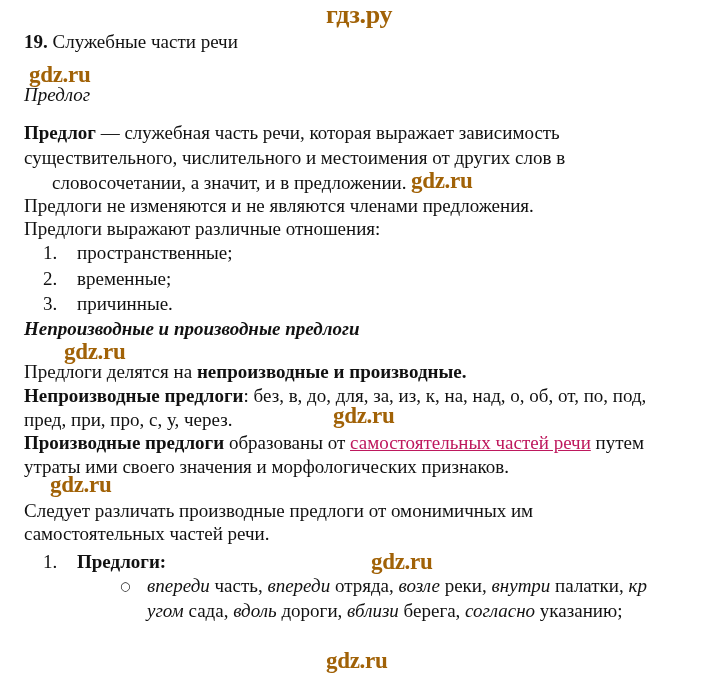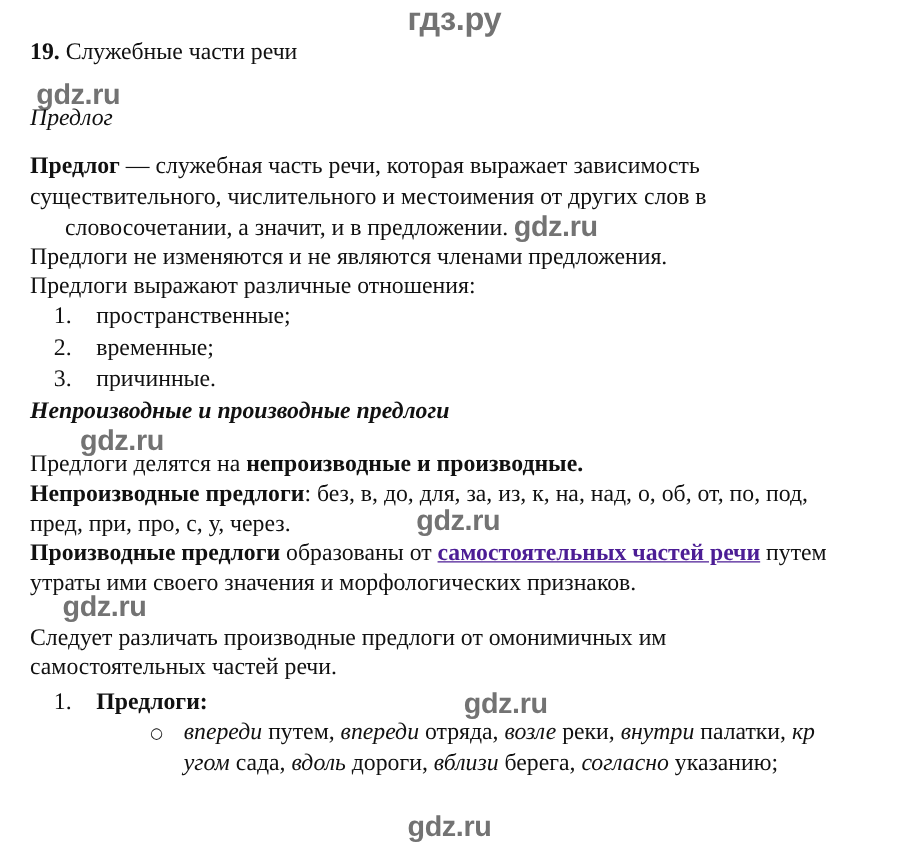--- a/index.html
+++ b/index.html
@@ -1,24 +1,24 @@
 <!DOCTYPE html>
 <html><head>
 <meta charset="utf-8">
 <style>
   html, body { margin: 0; padding: 0; background: #ffffff; }
   body { width: 720px; height: 680px; position: relative; overflow: hidden;
          font-family: "Liberation Serif", serif; color: #111; font-size: 19px; }
-  .wm { position: absolute; font-family: Liberation Sans, sans-serif; font-weight: bold;
-        font-size: 23px; color: #737373; letter-spacing: -0.3px; }
+  .wm { position: absolute; font-family: Liberation Serif, serif; font-weight: bold;
+        font-size: 23px; color: #a16207; letter-spacing: -0.3px; }
   .line { position: absolute; left: 24px; white-space: nowrap; line-height: 24px; }
   .b { font-weight: bold; }
   .i { font-style: italic; }
   .bi { font-weight: bold; font-style: italic; }
-  a.link { color: #4c1d95; text-decoration: underline; font-weight: bold; }
+  a.link { color: #be185d; text-decoration: underline; }
   .num { display: inline-block; width: 34px; text-align: left; }
   .bullet { position: absolute; font-size: 12px; font-family: "DejaVu Sans", sans-serif; }
 </style>
 </head>
 <body>
 
 <div class="wm" style="left:326px; top:0px; font-size:26px;">гдз.ру</div>
 
 <div class="line" style="top:30px;">
   <span class="b">19.</span>
@@ -53,16 +53,16 @@
 <div class="line" style="top:455px;">утраты ими своего значения и морфологических признаков.</div>
 <div class="wm" style="left:50px; top:472px;">gdz.ru</div>
 
 <div class="line" style="top:499px;">Следует различать производные предлоги от омонимичных им</div>
 <div class="line" style="top:522px;">самостоятельных частей речи.</div>
 
 <div class="line" style="top:550px; left:43px;"><span class="num">1.</span><span class="b">Предлоги:</span></div>
 <div class="wm" style="left:371px; top:549px;">gdz.ru</div>
 
 <div class="bullet" style="left:120px; top:579px;">○</div>
-<div class="line" style="top:574px; left:147px;" id="ex1"><span class="i">впереди</span><span> путем, </span><span class="i">впереди</span><span> отряда, </span><span class="i">возле</span><span> реки, </span><span class="i">внутри</span><span> палатки, </span><span class="i">кр</span></div>
+<div class="line" style="top:574px; left:147px;" id="ex1"><span class="i">впереди</span><span> часть, </span><span class="i">впереди</span><span> отряда, </span><span class="i">возле</span><span> реки, </span><span class="i">внутри</span><span> палатки, </span><span class="i">кр</span></div>
 <div class="line" style="top:599px; left:147px;" id="ex2"><span class="i">угом</span><span> сада, </span><span class="i">вдоль</span><span> дороги, </span><span class="i">вблизи</span><span> берега, </span><span class="i">согласно</span><span> указанию;</span></div>
 
 <div class="wm" style="left:326px; top:648px;">gdz.ru</div>
 
 </body></html>

